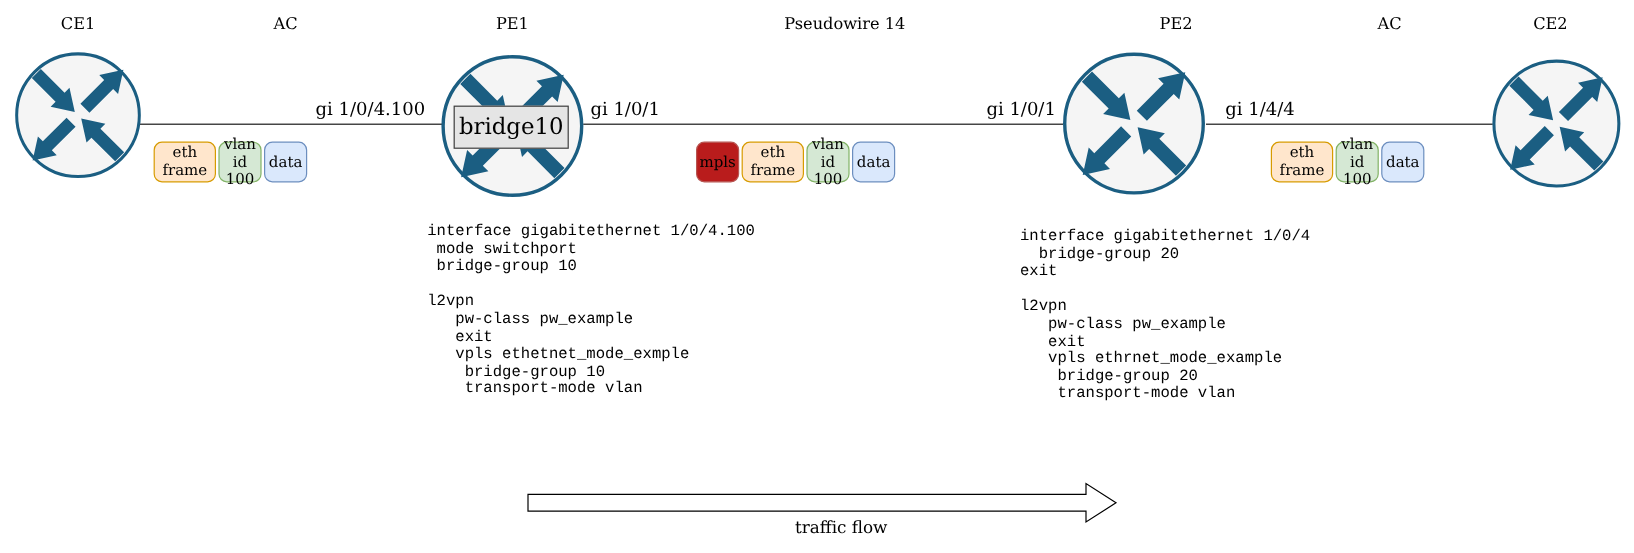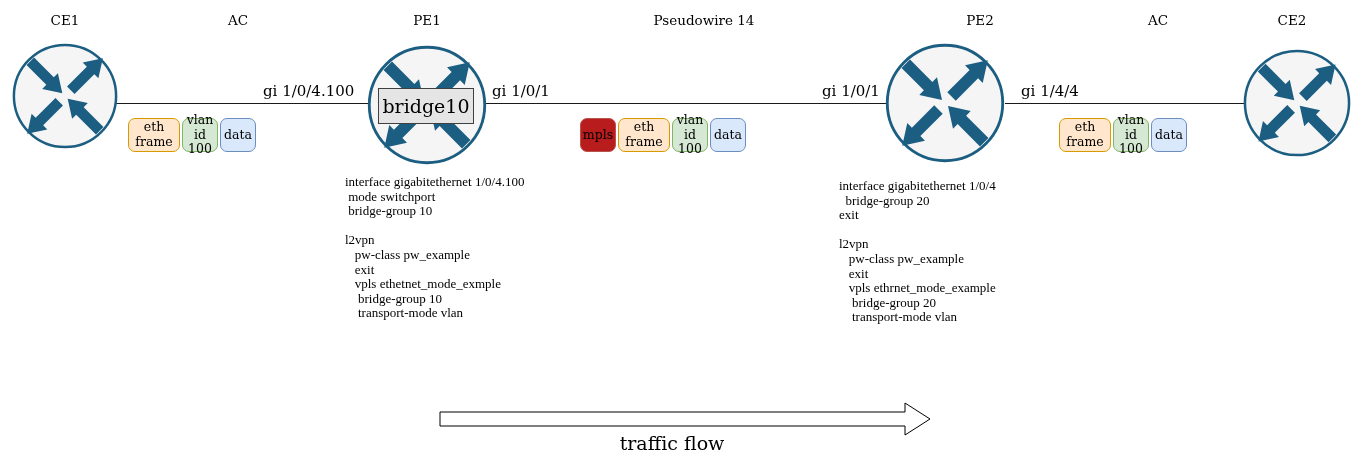--- a/index.html
+++ b/index.html
@@ -19,24 +19,24 @@
     font-size:19px;
   }
   .frame-stack{position:absolute;display:flex;gap:2px;}
   .frame-cell{
     border:1px solid #999;border-radius:7px;height:34px;
     display:flex;align-items:center;justify-content:center;text-align:center;
     font-size:12.5px;line-height:1.18;white-space:pre-line;box-sizing:border-box;
   }
   .w52{width:52px}.w50{width:36px}
   .config-pre{
-    position:absolute;margin:0;font-family:Liberation Serif, serif;font-size:13px;line-height:14.6px;
+    position:absolute;margin:11px;font-family:Liberation Mono, monospace;font-size:13px;line-height:14.6px;
     white-space:pre;
   }
-  .flow-label{position:absolute;transform:translateX(-50%);font-size:19px;white-space:nowrap;}
+  .flow-label{position:absolute;transform:translateX(-50%);font-size:14px;white-space:nowrap;margin-left:29px;}
   .flow-arrow-svg{position:absolute;}
   .flow-arrow{fill:#ffffff;stroke:#000000;stroke-width:1;stroke-linejoin:miter;}
 </style>
 </head>
 <body>
 
 <div id="canvas">
 
   <svg width="0" height="0" style="position:absolute" aria-hidden="true">
     <defs>

